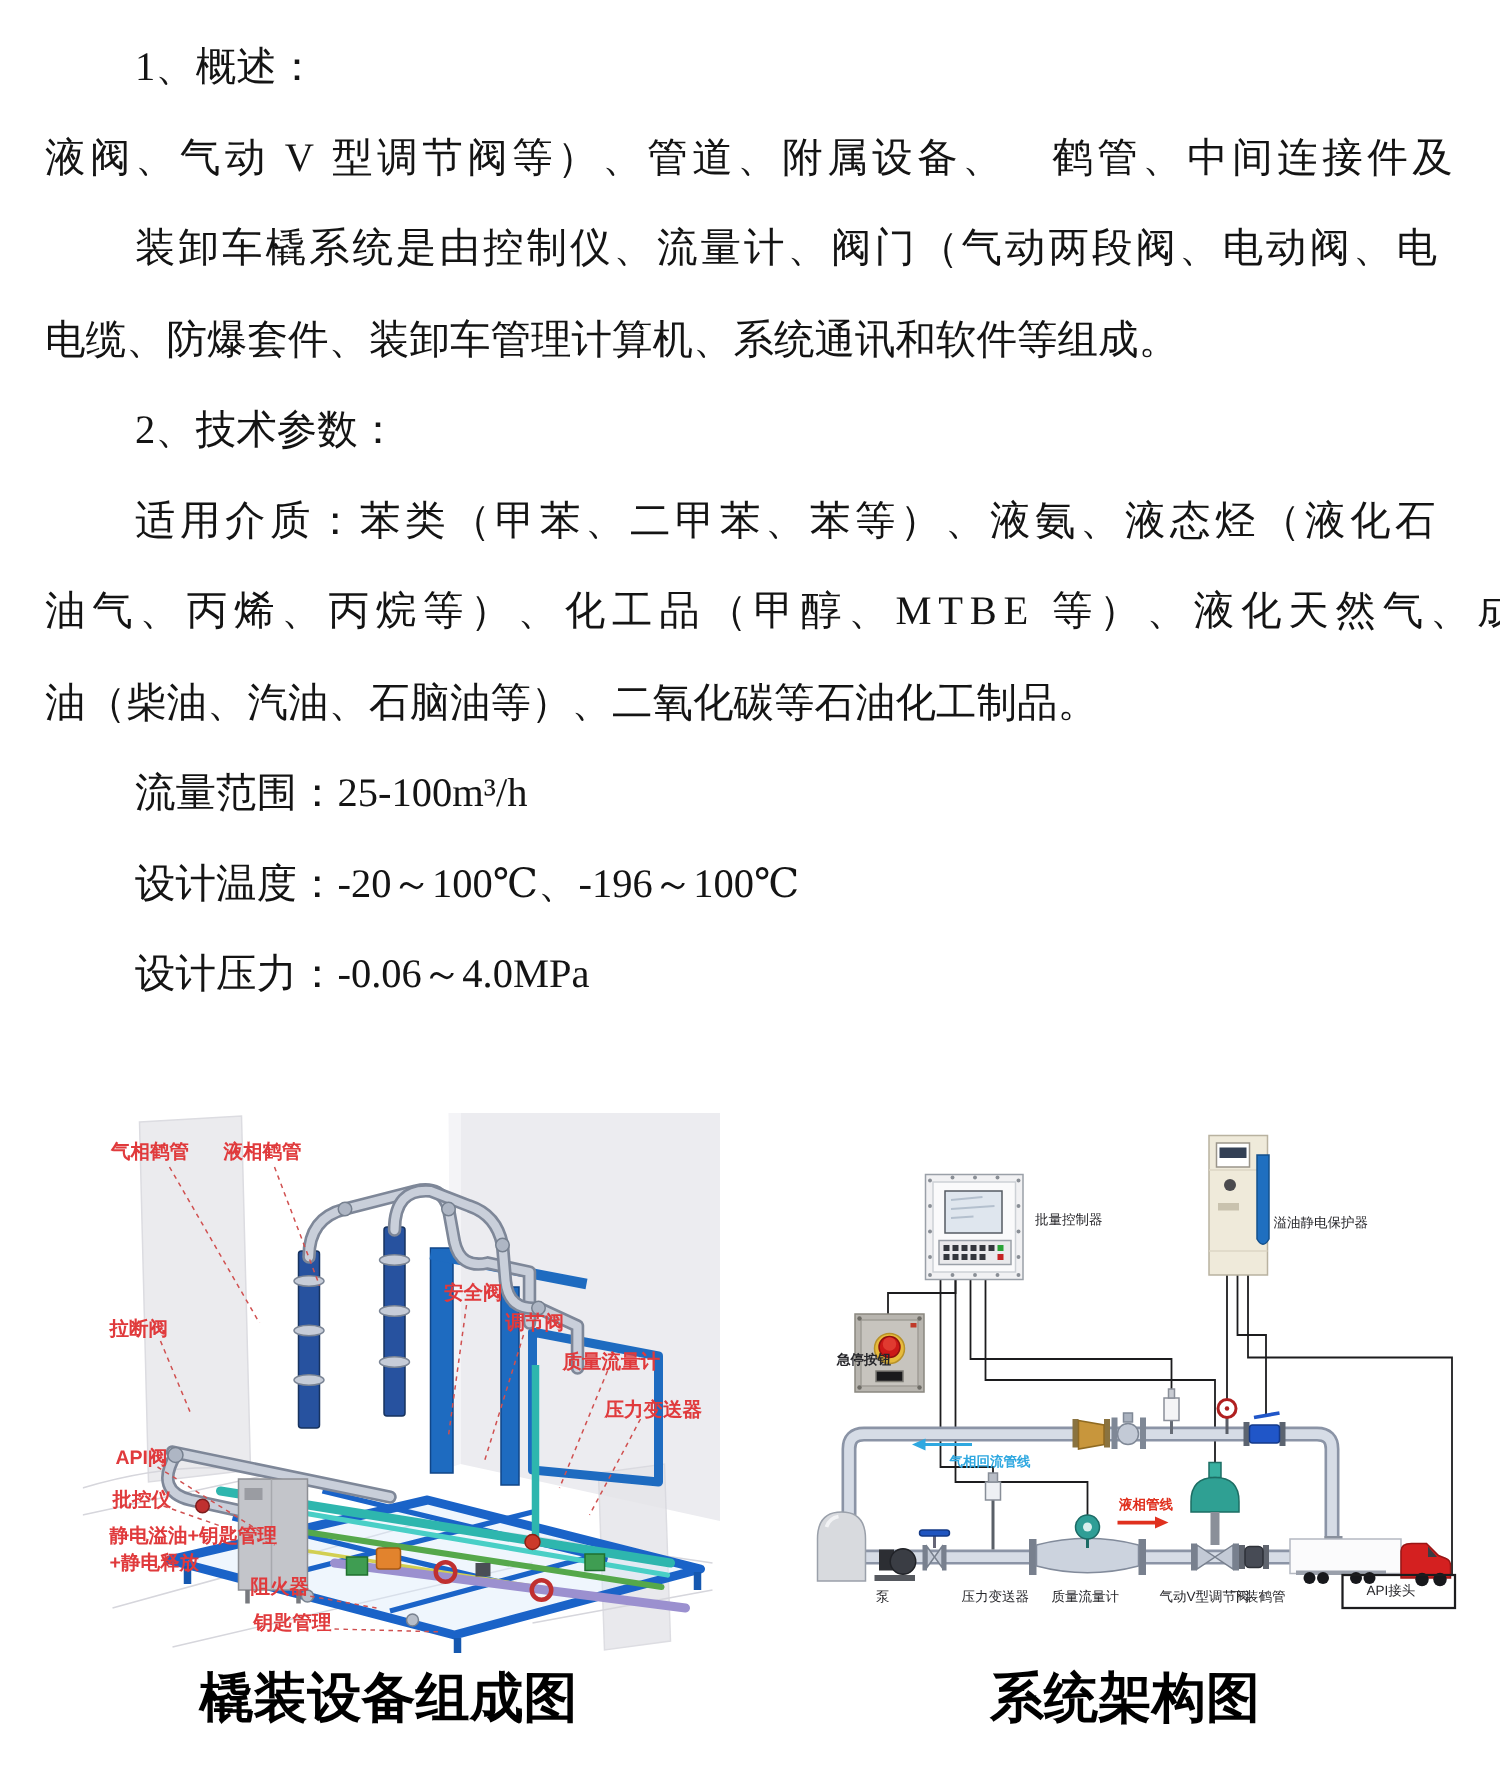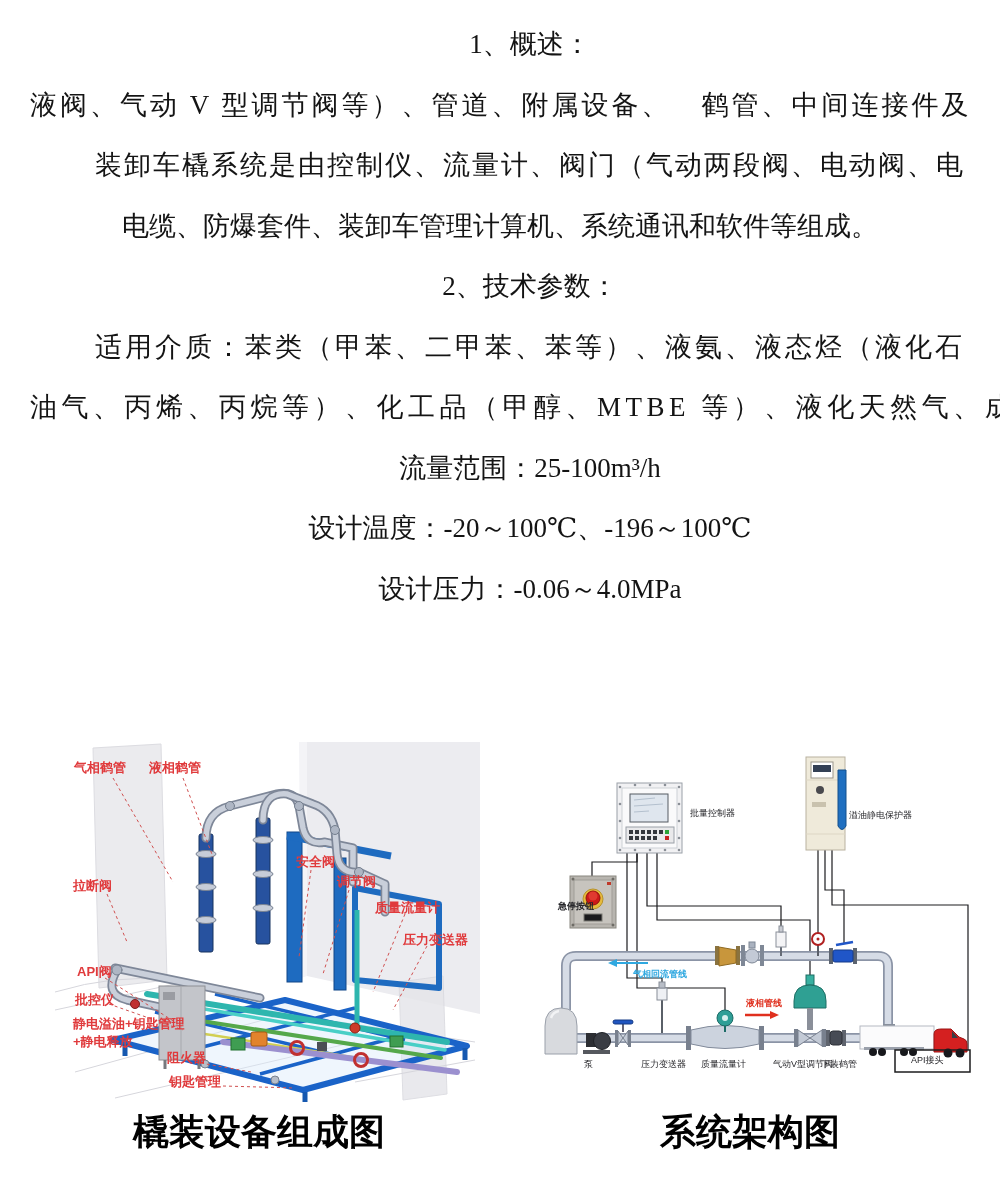--- a/index.html
+++ b/index.html
@@ -5,21 +5,21 @@
   html,body{margin:0;padding:0;}
   body{
     width:1000px;height:1187px;position:relative;background:#ffffff;
     font-family:"Liberation Serif","DejaVu Serif",serif;color:#111;
     overflow:hidden;
   }
   
   .doc{position:absolute;left:30px;top:14px;width:940px;}
   .line{
     font-size:27px;height:60.5px;line-height:60.5px;
-    white-space:pre;color:#141414;text-align:center;
+    white-space:pre;color:#141414;
   }
   .line.first{padding-left:60px;}
   .line.s1{letter-spacing:2px;}
   .line.s2{letter-spacing:3px;}
   .line.s3{letter-spacing:4.5px;}
   
   .fig{position:absolute;overflow:hidden;background:#fff;}
   .fig-left{left:55px;top:742px;width:425px;height:363px;}
   .fig-right{left:523px;top:742px;width:462px;height:368px;}
   .fig svg{position:absolute;left:0;top:0;}
@@ -43,20 +43,21 @@
 <body>
 
 <div class="doc" id="doc-lines">
     <div class="line first">1、概述：</div>
     <div class="line cont s2">液阀、气动 V 型调节阀等）、管道、附属设备、　鹤管、中间连接件及</div>
     <div class="line first s1">装卸车橇系统是由控制仪、流量计、阀门（气动两段阀、电动阀、电</div>
     <div class="line cont">电缆、防爆套件、装卸车管理计算机、系统通讯和软件等组成。</div>
     <div class="line first">2、技术参数：</div>
     <div class="line first s2">适用介质：苯类（甲苯、二甲苯、苯等）、液氨、液态烃（液化石</div>
     <div class="line cont s3">油气、丙烯、丙烷等）、化工品（甲醇、MTBE 等）、液化天然气、成品</div>
+    <div class="line cont">油（柴油、汽油、石脑油等）、二氧化碳等石油化工制品。</div>
     <div class="line first">流量范围：25-100m³/h</div>
     <div class="line first">设计温度：-20～100℃、-196～100℃</div>
     <div class="line first">设计压力：-0.06～4.0MPa</div>
   </div>
 
 <figure class="fig fig-left" style="margin:0">
   <svg width="425" height="363" viewBox="0 0 425 363">
 
     <g>
       <polygon points="252,0 425,0 425,272 252,234" fill="#ececf0"></polygon>

